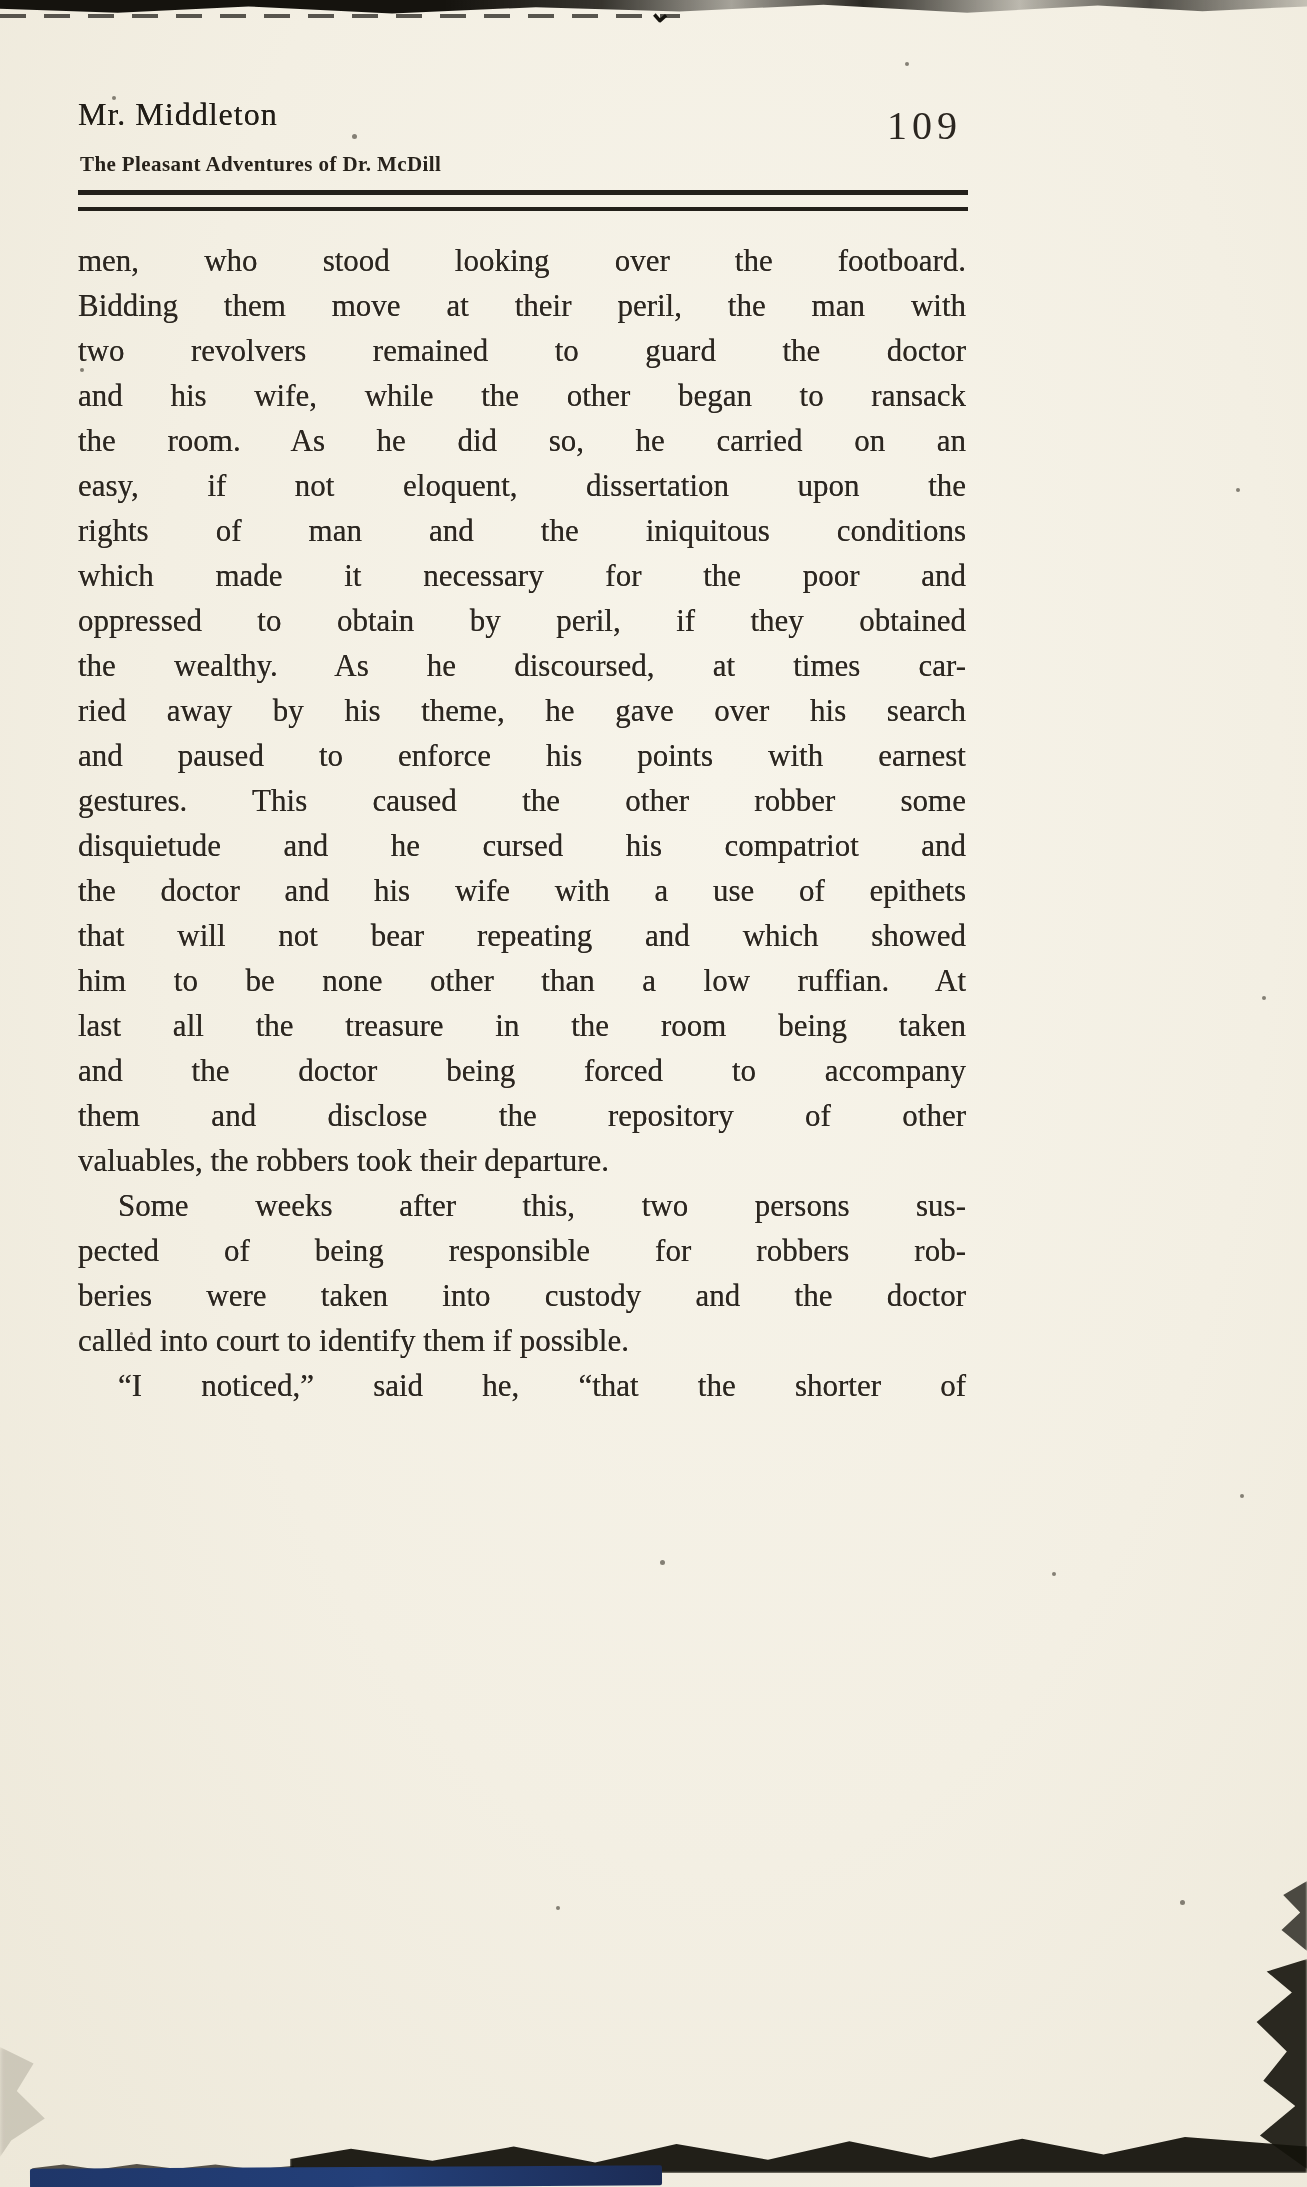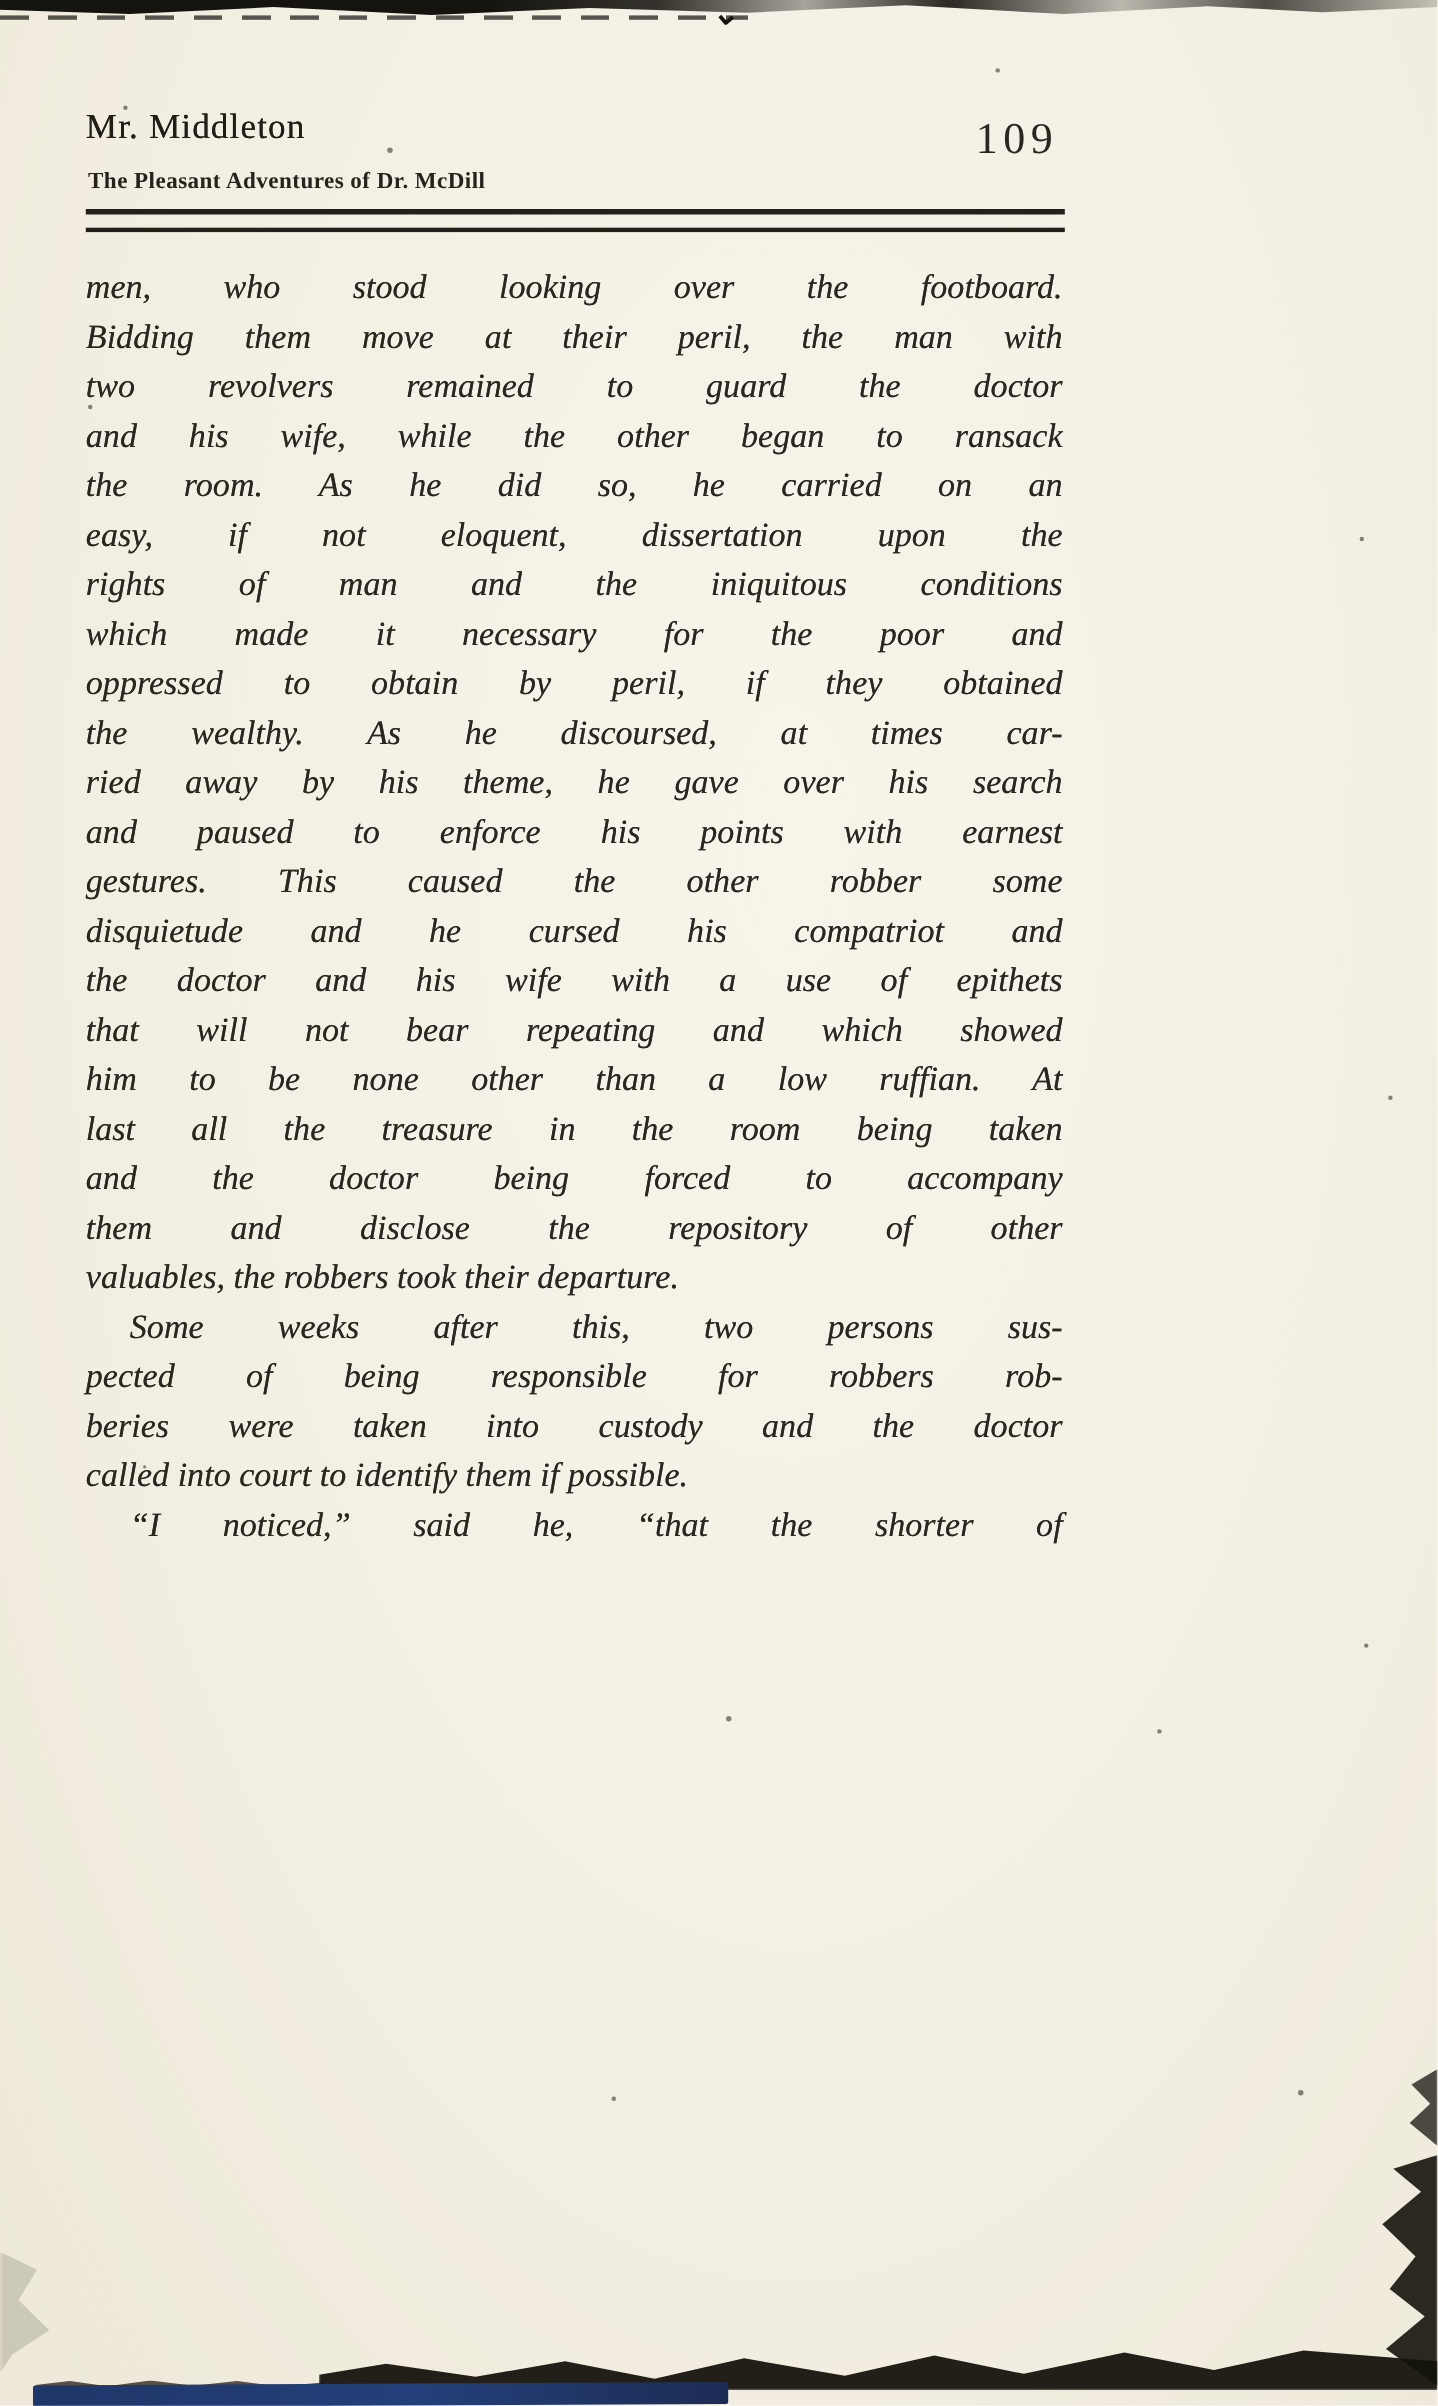--- a/index.html
+++ b/index.html
@@ -77,21 +77,20 @@
     width: 888px;
     font-size: 31px;
     line-height: 45px;
     color: #2b2620;
     text-shadow: 0 0 0.4px rgba(43,38,32,0.8);
   }
   .line {
     text-align: justify;
     text-align-last: justify;
     white-space: normal;
-    font-style: italic;
   }
   .line.last { text-align-last: left; }
   .line.indent { text-indent: 40px; }
   
   .top-edge {
     position: absolute;
     top: 0; left: 0;
     width: 100%;
     height: 16px;
     background: linear-gradient(90deg,

